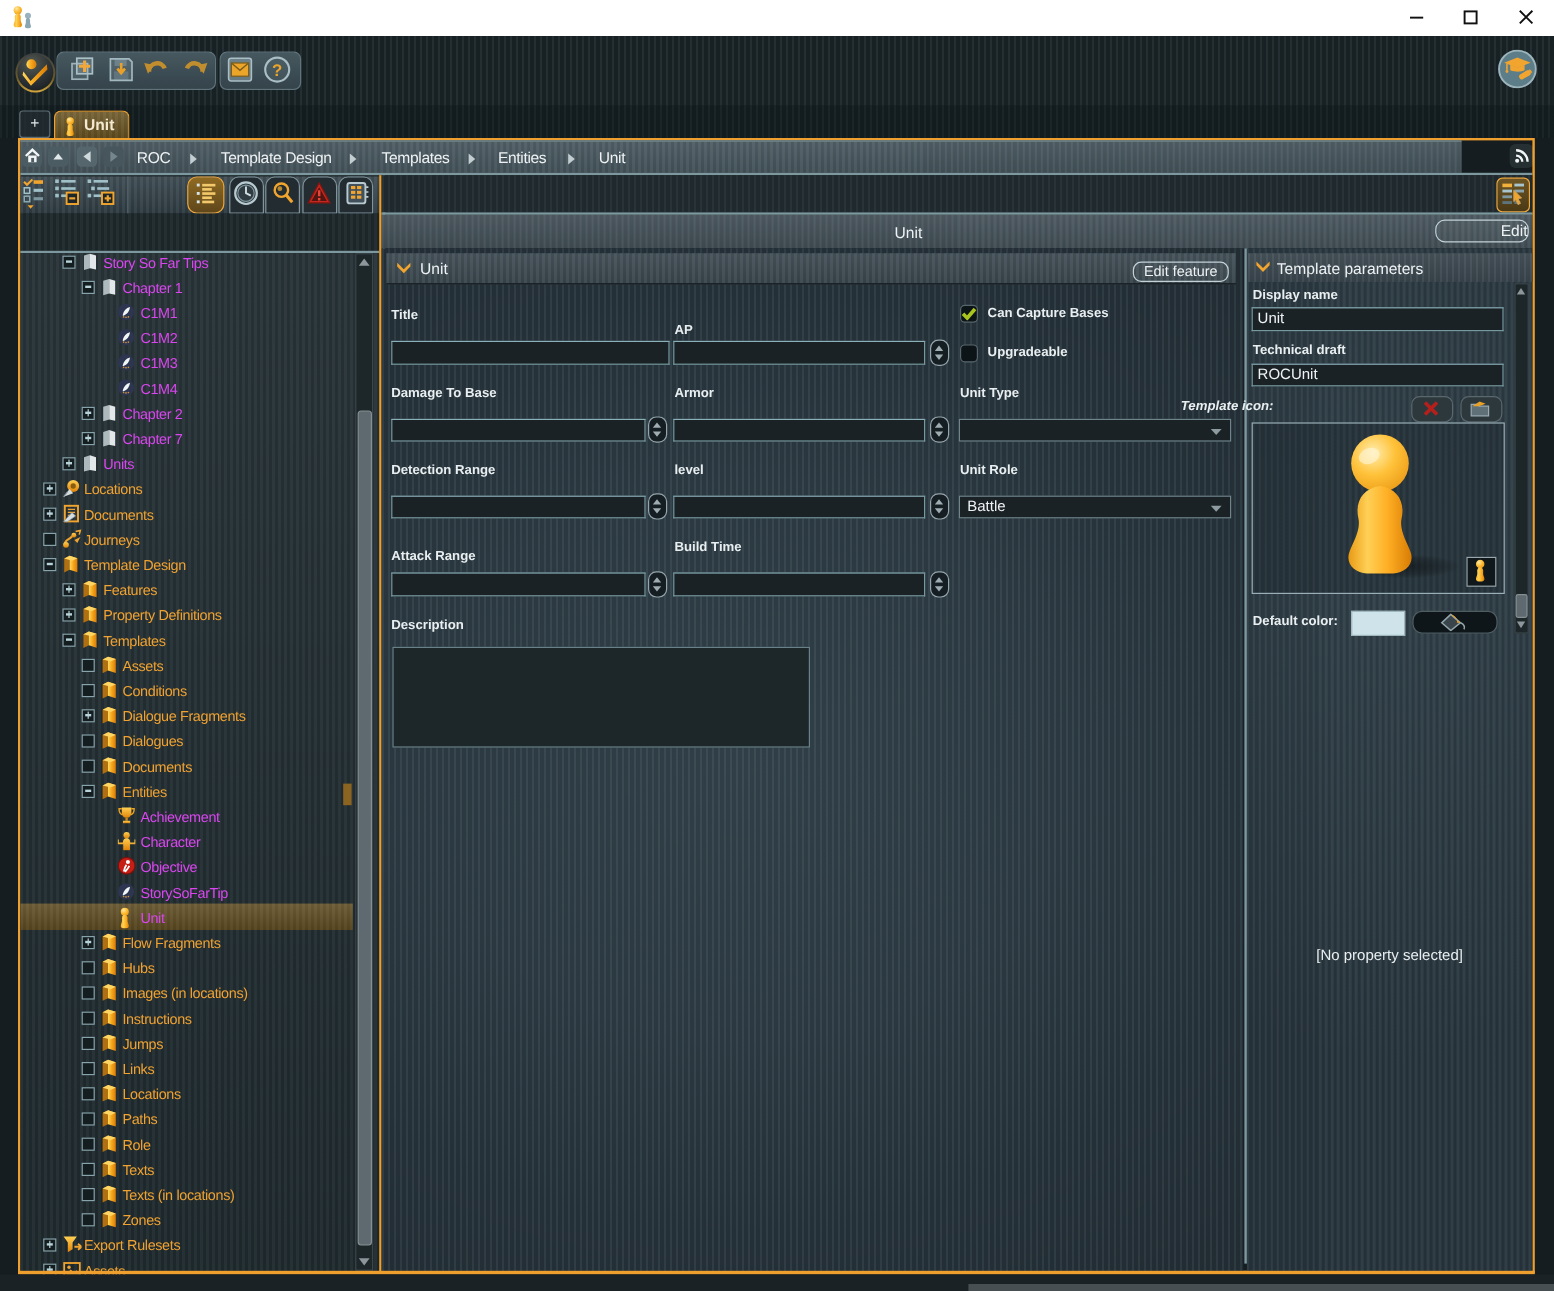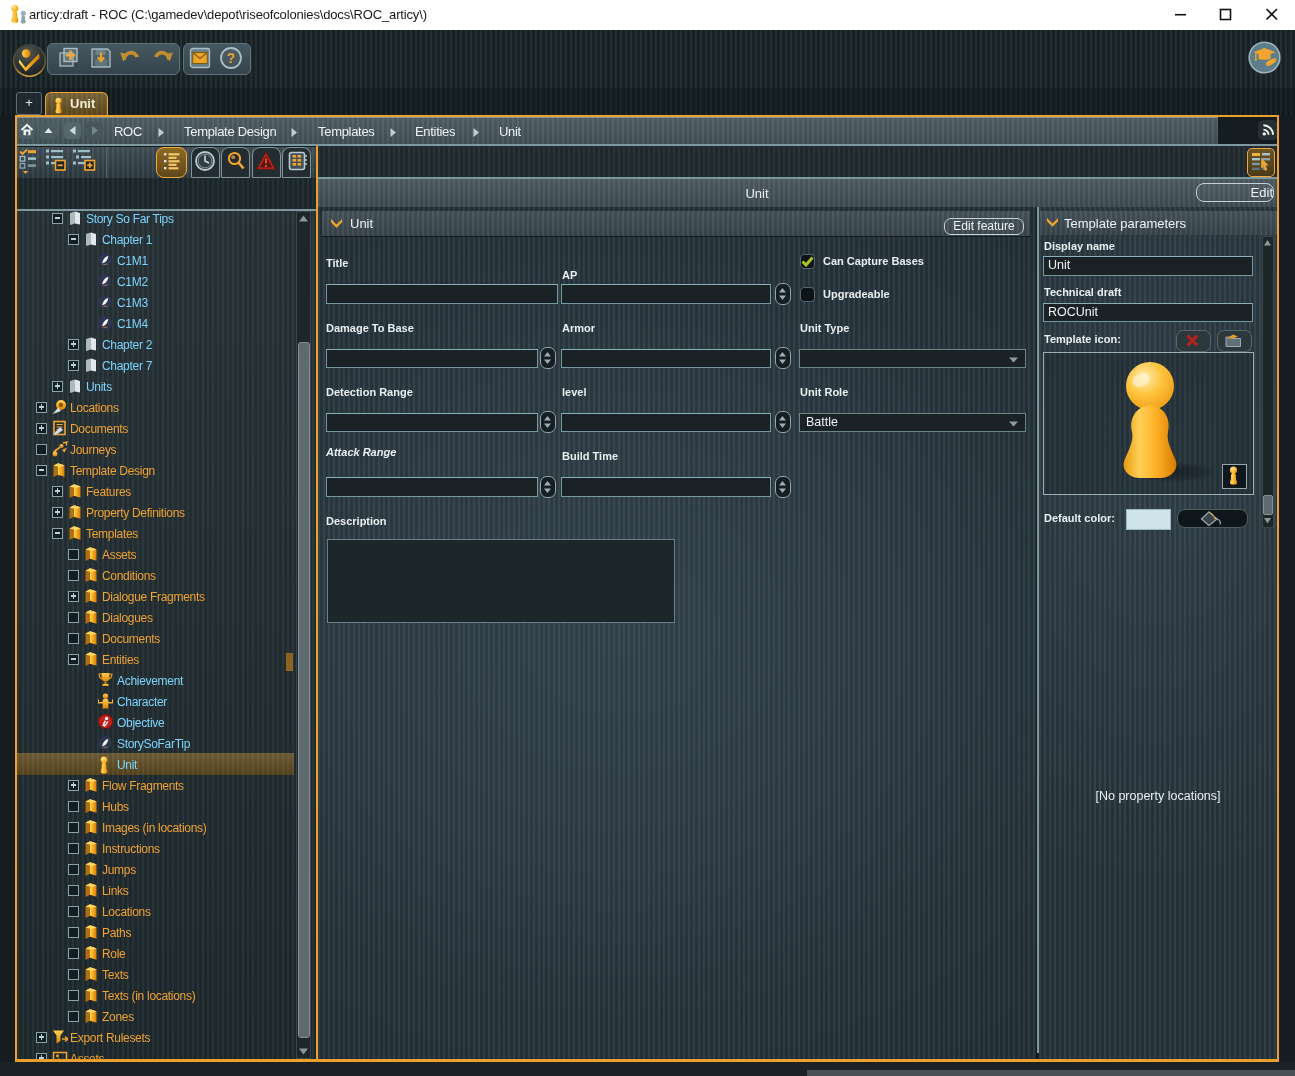--- a/index.html
+++ b/index.html
@@ -8,21 +8,21 @@
 .std{background-image:repeating-linear-gradient(90deg,rgba(165,195,205,0.055) 0 2px,rgba(5,12,15,0.05) 2px 5px);}
 .lbl{position:absolute;color:#e9eff1;font-size:11px;font-weight:bold;letter-spacing:0;white-space:nowrap;}
 .inp{position:absolute;background:#1a2226;border:1px solid #76999f;border-top-color:#8ab0ba;height:17.5px;color:#eef2f4;font-size:12.5px;padding:0 0 0 4px;line-height:17px;}
 .spin{position:absolute;width:14px;height:20px;background:#151e22;border:1px solid #95a5ab;border-radius:7px;}
 .spin svg{position:absolute;left:2.5px;top:3px;}
 .drop{position:absolute;background:#1a2226;border:1px solid #6f858c;height:17.5px;color:#eef2f4;font-size:12.5px;padding:0 0 0 6px;line-height:17px;}
 .cb{position:absolute;width:13px;height:13px;background:#0c1417;border:1.5px solid #57666c;border-radius:4px;}
 .btn{position:absolute;border:1.5px solid #c2d2d7;border-radius:8px;color:#eef2f4;font-size:12px;text-align:center;background:rgba(255,255,255,0.03);}
 .row{position:absolute;left:0;width:295px;height:21px;}
 .row .tx{position:absolute;top:4px;font-size:12px;letter-spacing:-0.3px;white-space:nowrap;color:#f0a231;}
-.row .wx{color:#7dd3fc;}
+.row .wx{color:#d946ef;}
 .eb{position:absolute;width:9px;height:9px;border:1px solid #87a3ab;background:#141d20;top:5px;}
 .eb i{position:absolute;left:1.8px;top:3.9px;width:5.4px;height:1.3px;background:#b7d2d8;}
 .eb b{position:absolute;left:3.9px;top:1.8px;width:1.3px;height:5.4px;background:#b7d2d8;}
 .ic{position:absolute;top:2px;}
 </style>
 </head>
 <body>
 <svg width="0" height="0" style="position:absolute">
 <defs>
 <linearGradient id="gold" x1="0" y1="0" x2="1" y2="0">
@@ -71,21 +71,20 @@
 <div class="ab" style="left:0;top:0;width:1295px;height:30px;background:#ffffff;">
  <svg class="ab" style="left:8px;top:4px" width="22" height="22" viewBox="0 0 22 22">
   <g transform="scale(0.62) translate(1,1)">
         <use href="#pawn"></use>
       </g>
   <g transform="scale(0.45) translate(24,14)">
         <circle cx="10" cy="6.4" r="5.6" fill="#9ab2bd"></circle>
         <path fill="#8aa6b2" d="M10 10.2 C6.6 10.8 5.5 14 6.1 17.6 C6.5 20.2 5.1 22.6 4.5 25.1 C3.9 27.5 5.7 29.3 8 29.3 L12 29.3 C14.3 29.3 16.1 27.5 15.5 25.1 C14.9 22.6 13.5 20.2 13.9 17.6 C14.5 14 13.4 10.8 10 10.2 Z"></path>
       </g>
  </svg>
- <div class="ab" style="left:29px;top:7px;font-size:13px;letter-spacing:-0.15px;color:#191919;">articy:draft - ROC (C:\gamedev\depot\riseofcolonies\docs\ROC_articy\)</div>
  <svg class="ab" style="left:1170px;top:0" width="120" height="30" viewBox="0 0 120 30">
   <path d="M5 14.7 H16" stroke="#111" stroke-width="1.6" fill="none"></path>
   <rect x="50.5" y="9.5" width="10" height="10" stroke="#111" stroke-width="1.6" fill="none"></rect>
   <path d="M96.5 9 L107 19.5 M107 9 L96.5 19.5" stroke="#111" stroke-width="1.6" fill="none"></path>
  </svg>
 </div>
 
 <div class="ab st" style="left:0;top:30px;width:1295px;height:58px;background-color:#182124;">
  <svg class="ab" style="left:12px;top:13px" width="35" height="35" viewBox="0 0 35 35">
   <defs>
@@ -727,21 +726,21 @@
 <div class="inp" style="left:561px;top:412.5px;width:204px;"></div>
 <div class="spin" style="left:774.5px;top:411px;">
     <svg width="9" height="14" viewBox="0 0 9 14">
       <path d="M4.5 1 L8 5.5 L1 5.5 Z" fill="#9fadb2"></path>
       <path d="M4.5 13 L8 8.5 L1 8.5 Z" fill="#9fadb2"></path>
     </svg>
   </div>
 <div class="drop" style="left:799px;top:412.5px;width:219px;">Battle<svg style="position:absolute;right:6px;top:6px" width="11" height="8" viewBox="0 0 11 8">
       <path d="M1 1.5 L5.5 6.5 L10 1.5 Z" fill="#8d9ba0"></path>
     </svg></div>
-<div class="lbl" style="left:326px;top:446px;font-style:italic;">Attack Range</div>
+<div class="lbl" style="left:326px;top:458px;">Attack Range</div>
 <div class="lbl" style="left:562px;top:450px;">Build Time</div>
 <div class="inp" style="left:325.5px;top:477px;width:206px;"></div>
 <div class="spin" style="left:539.5px;top:475.5px;">
     <svg width="9" height="14" viewBox="0 0 9 14">
       <path d="M4.5 1 L8 5.5 L1 5.5 Z" fill="#9fadb2"></path>
       <path d="M4.5 13 L8 8.5 L1 8.5 Z" fill="#9fadb2"></path>
     </svg>
   </div>
 <div class="inp" style="left:561px;top:477px;width:204px;"></div>
 <div class="spin" style="left:774.5px;top:475.5px;">
@@ -755,21 +754,21 @@
 
 <div class="ab st" style="left:1040px;top:211px;width:237px;height:24px;background-color:#3b474e;background-image:repeating-linear-gradient(90deg,rgba(165,195,205,0.085) 0 2px,rgba(10,20,24,0.04) 2px 5px),linear-gradient(180deg,rgba(255,255,255,0.05),rgba(0,0,0,0.07));"></div>
 <svg class="ab" style="left:1046px;top:217px" width="13" height="11" viewBox="0 0 14 12">
     <path d="M1 1 L7 7 L13 1 L13 4.5 L7 10.5 L1 4.5 Z" fill="#f2a52e"></path>
   </svg>
 <div class="ab" style="left:1064px;top:215.5px;color:#eef2f4;font-size:13px;">Template parameters</div>
 <div class="lbl" style="left:1044px;top:240px;">Display name</div>
 <div class="inp" style="left:1043px;top:256px;width:204px;">Unit</div>
 <div class="lbl" style="left:1044px;top:286px;">Technical draft</div>
 <div class="inp" style="left:1043px;top:302.5px;width:204px;">ROCUnit</div>
-<div class="lbl" style="left:1044px;top:333px;">Template icon:</div>
+<div class="lbl" style="left:984px;top:333px;font-style:italic;">Template icon:</div>
 <div class="ab" style="left:1176px;top:330px;width:33px;height:20px;background:#2d383c;border:1px solid #5a676d;border-radius:7px;"></div>
 <svg class="ab" style="left:1186px;top:334px" width="13" height="13" viewBox="0 0 13 13">
     <path d="M1.5 1.5 L11.5 11.5 M11.5 1.5 L1.5 11.5" stroke="#b5201c" stroke-width="3"></path>
   </svg>
 <div class="ab" style="left:1217px;top:330px;width:33px;height:20px;background:#2d383c;border:1px solid #5a676d;border-radius:7px;"></div>
 <svg class="ab" style="left:1225px;top:333px" width="17" height="15" viewBox="0 0 17 15">
     <path d="M1 13.5 L1 4 L6 4 L7.5 5.5 L15.5 5.5 L15.5 13.5 Z" fill="#5f7077" stroke="#9aabb2" stroke-width="1"></path>
     <path d="M2 5.5 L8 1.5 L13 3.5 L7.5 5.5 Z" fill="#e8a028"></path>
   </svg>
 <div class="ab" style="left:1043px;top:352px;width:209px;height:141px;background:rgba(16,24,28,0.25);border:1px solid #9ab0b8;"></div>
@@ -810,17 +809,17 @@
  <path d="M17 8 C20 9 21 11.5 20 13.5" stroke="#93a4aa" stroke-width="1.3" fill="none"></path>
 </svg>
 <div class="ab" style="left:1261.5px;top:236px;width:12px;height:292px;background:#1d2629;border:1px solid #3a464b;box-sizing:border-box;"></div>
 <svg class="ab" style="left:1263px;top:239px" width="9" height="8" viewBox="0 0 9 8">
     <path d="M4.5 1 L8 6.5 L1 6.5 Z" fill="#8d979b"></path>
   </svg>
 <svg class="ab" style="left:1263px;top:517px" width="9" height="8" viewBox="0 0 9 8">
     <path d="M4.5 6.5 L8 1 L1 1 Z" fill="#8d979b"></path>
   </svg>
 <div class="ab" style="left:1262.5px;top:495px;width:10px;height:20px;background:#5f6a70;border:1px solid #848f93;border-radius:2px;box-sizing:border-box;"></div>
-<div class="ab" style="left:1038px;top:789px;width:240px;text-align:center;color:#e9eff1;font-size:12.5px;">[No property locations]</div>
+<div class="ab" style="left:1038px;top:789px;width:240px;text-align:center;color:#e9eff1;font-size:12.5px;">[No property selected]</div>
 <div class="ab" style="left:15px;top:1059px;width:1264px;height:2.5px;background:#ee9f2d;"></div>
 
 <div class="ab" style="left:0;top:1061.5px;width:1295px;height:14.5px;background:#1a2225;"></div>
 <div class="ab" style="left:807px;top:1069.5px;width:488px;height:6.5px;background:#474f53;"></div>
 
 </body></html>

